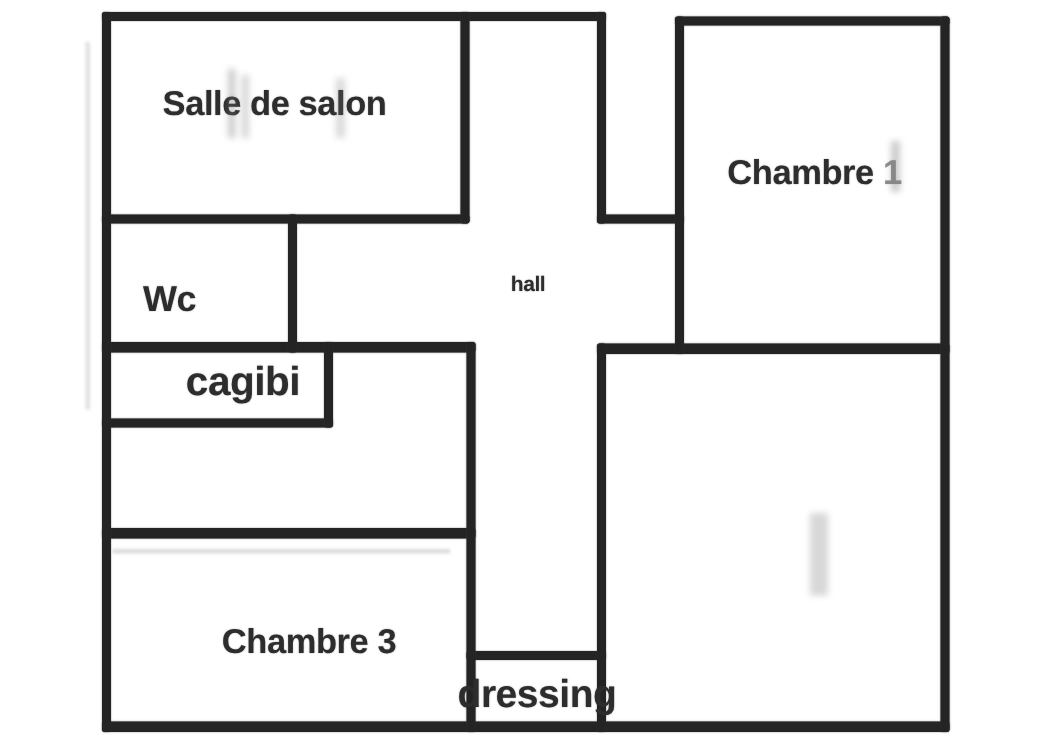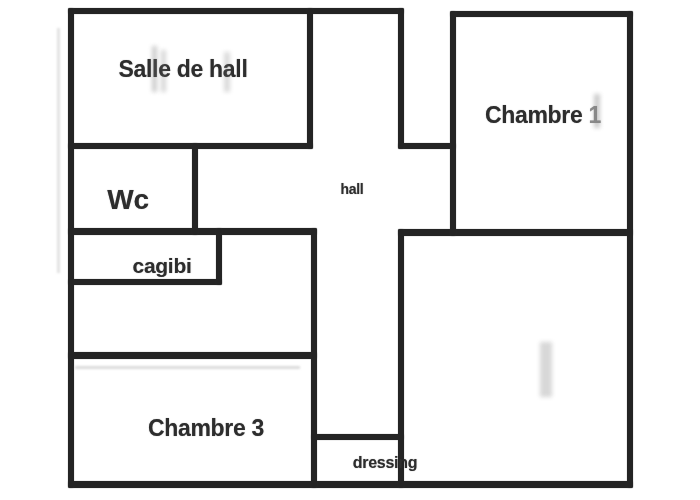--- a/index.html
+++ b/index.html
@@ -72,27 +72,27 @@
     <div class="wall" style="left:68px; top:8px; width:6px; height:480px;"></div>
     <div class="wall" style="left:307px; top:8px; width:6px; height:141px;"></div>
     <div class="wall" style="left:398px; top:8px; width:6px; height:141px;"></div>
     <div class="wall" style="left:450px; top:11px; width:6px; height:225px;"></div>
     <div class="wall" style="left:627px; top:11px; width:6px; height:477px;"></div>
     <div class="wall" style="left:192px; top:143px; width:6px; height:92px;"></div>
     <div class="wall" style="left:216px; top:228px; width:6px; height:57px;"></div>
     <div class="wall" style="left:311px; top:228px; width:6px; height:260px;"></div>
     <div class="wall" style="left:398px; top:229px; width:6px; height:259px;"></div>
 
-    <div class="room-label" style="left:183px; top:69px; font-size:23px;">Salle de hall</div>
+    <div class="room-label" style="left:183px; top:69px; font-size:23px;">Salle de salon</div>
     <div class="room-label" style="left:543px; top:115px; font-size:23px;">Chambre 1</div>
-    <div class="room-label" style="left:128px; top:200px; font-size:28px;text-align:right;">Wc</div>
+    <div class="room-label" style="left:113px; top:200px; font-size:24px;text-align:right;">Wc</div>
     <div class="room-label" style="left:352px; top:189px; font-size:14px;">hall</div>
-    <div class="room-label" style="left:162px; top:255px; font-size:21px;margin-top:11px;">cagibi</div>
+    <div class="room-label" style="left:162px; top:255px; font-size:27px;">cagibi</div>
     <div class="room-label" style="left:206px; top:428px; font-size:23px;">Chambre 3</div>
-    <div class="room-label" style="left:358px; top:463px; font-size:16px;margin-left:27px;">dressing</div>
+    <div class="room-label" style="left:358px; top:463px; font-size:26px;">dressing</div>
 
     <div class="artifact shadowline" style="left:57px; top:28px; width:3px; height:245px; opacity:0.5;"></div>
     <div class="artifact streak" style="left:152px; top:46px; width:5px; height:46px; opacity:0.38;"></div>
     <div class="artifact streak" style="left:161px; top:50px; width:5px; height:42px; opacity:0.30;"></div>
     <div class="artifact streak" style="left:224px; top:52px; width:6px; height:40px; opacity:0.28;"></div>
     <div class="artifact halo" style="left:585px; top:90px; width:26px; height:44px; opacity:0.45;"></div>
     <div class="artifact streak" style="left:594px; top:94px; width:6px; height:34px; opacity:0.40;"></div>
     <div class="artifact streak" style="left:540px; top:342px; width:12px; height:55px; opacity:0.30;"></div>
     <div class="artifact shadowline" style="left:75px; top:366px; width:225px; height:3px; opacity:0.6;"></div>
 

